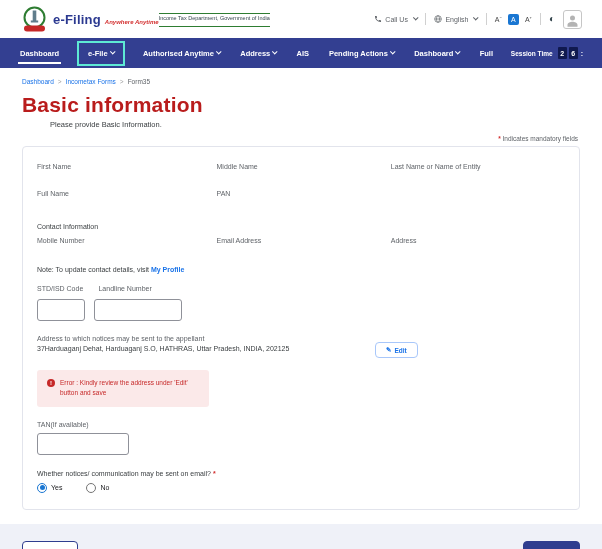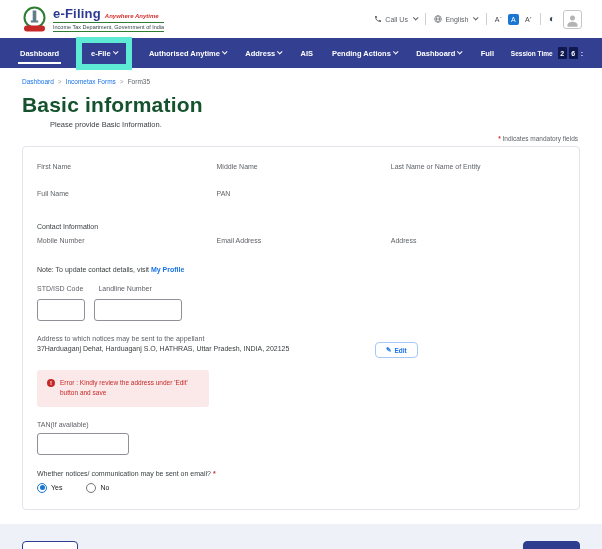--- a/index.html
+++ b/index.html
@@ -5,21 +5,21 @@
   * { box-sizing: border-box; margin: 0; padding: 0; }
   html,body { width:602px; height:549px; }
   body {
     font-family: "Liberation Sans", sans-serif;
     background:#fff; color:#202124; overflow:hidden; position:relative;
   }
   
   .topbar { height:38px; display:flex; align-items:center; justify-content:space-between;
             padding:0 20px 0 22px; background:#fff; }
   .logo-group { display:flex; align-items:center; gap:6px; cursor:pointer; }
-  .logo-text { display:flex; flex-direction:column; }
+  .logo-text { display:flex; }
   .brand-line { display:flex; align-items:baseline; gap:4px; }
   .brand { font-size:13px; font-weight:bold; color:#2b3990; letter-spacing:.2px; }
   .tagline { font-size:6px; font-style:italic; font-weight:bold; color:#d32f2f; }
   .dept { font-size:5.5px; color:#37474f; border-top:1px solid #2e7d32; border-bottom:1px solid #2e7d32;
           padding:1px 0; margin-top:1px; }
   .top-controls { display:flex; align-items:center; gap:8px; font-size:7px; color:#5f6368; }
   .ctrl { display:flex; align-items:center; gap:3px; cursor:pointer; }
   .vsep { width:1px; height:12px; background:#d0d0d0; }
   .chev { display:inline-block; width:3.5px; height:3.5px; border-right:1px solid currentColor;
           border-bottom:1px solid currentColor; transform:rotate(45deg) translate(-1px,-1px); margin-left:3px; }
@@ -31,32 +31,32 @@
   .contrast { border:none; background:transparent; font-size:10px; color:#37474f; cursor:pointer; line-height:1; }
   .avatar { width:19px; height:19px; border:1px solid #c6c6c6; border-radius:3px; background:#fff;
             display:flex; align-items:flex-end; justify-content:center; overflow:hidden; cursor:pointer; }
   
   .navbar { height:30px; background:#333f91; display:flex; align-items:center;
             justify-content:space-between; padding:0 18px; }
   .nav-item { color:#fff; font-size:7.5px; font-weight:bold; display:flex; align-items:center;
               cursor:pointer; white-space:nowrap; padding:3px 2px; }
   .nav-item .chev { border-color:#fff; }
   .nav-item.active { border-bottom:2px solid #fff; padding-bottom:4px; margin-bottom:-4px; }
-  .nav-item.focused { border:6px solid #5eead4; padding:6px 9px; }
+  .nav-item.focused { border:2px solid #5eead4; padding:6px 9px; }
   .session { display:flex; align-items:center; gap:2px; }
   .session-label { color:#fff; font-size:6.5px; font-weight:bold; margin-right:3px; }
   .tbox { background:#10194f; color:#fff; width:9px; height:12px; border-radius:1px;
           display:inline-flex; align-items:center; justify-content:center; font-size:7px; font-weight:bold; }
   .tsep { color:#fff; font-size:7px; font-weight:bold; margin:0 1px; }
   
   .breadcrumb { margin:10px 22px 0; font-size:6.5px; display:flex; align-items:center; gap:4px; }
   .breadcrumb a { color:#1a73e8; text-decoration:none; cursor:pointer; }
   .bsep { color:#9e9e9e; }
   .bcur { color:#5f6368; }
-  h1 { margin:8px 22px 0; font-size:21px; font-weight:800; color:#14532d; letter-spacing:.2px; }
+  h1 { margin:8px 22px 0; font-size:21px; font-weight:800; color:#b91c1c; letter-spacing:.2px; }
   .subtitle { margin:3px 22px 0; font-size:7.5px; color:#3c4043;padding-left:28px; }
   .mandatory { text-align:right; margin:6px 24px 4px 0; font-size:6.5px; color:#5f6368; }
   .star { color:#d32f2f; font-weight:bold; }
   
   .card { margin:0 22px; background:#fff; border:1px solid #e2e4ec; border-radius:4px;
           padding:16px 14px; }
   .grid3 { display:grid; grid-template-columns:34% 33% 33%; }
   .r1 { margin-bottom:20px; } .r2 { margin-bottom:26px; } .r3 { margin-bottom:22px; }
   .flabel { font-size:7px; color:#5f6368; }
   .sect { font-size:7px; color:#3c4043; margin-bottom:7px; }

